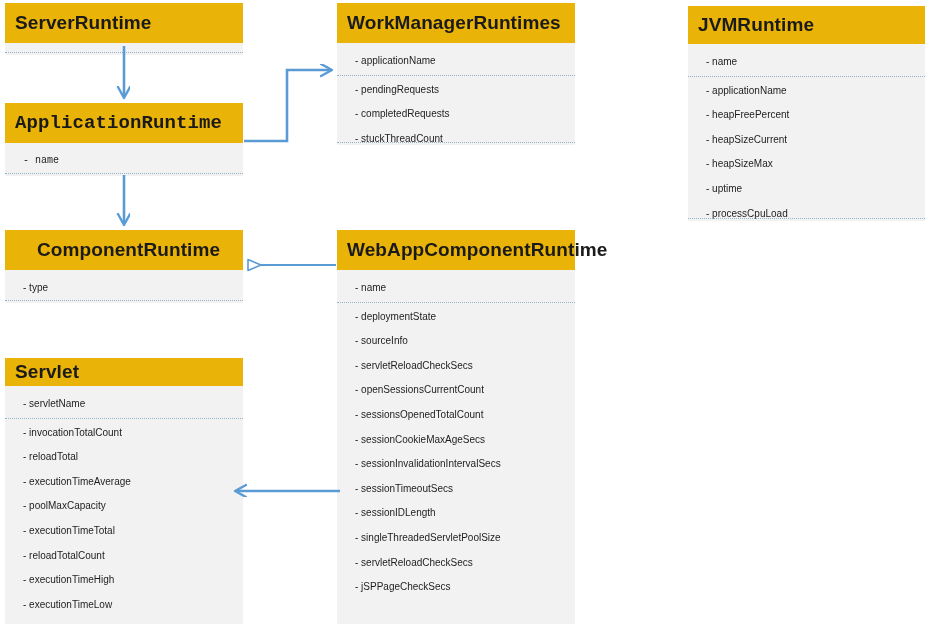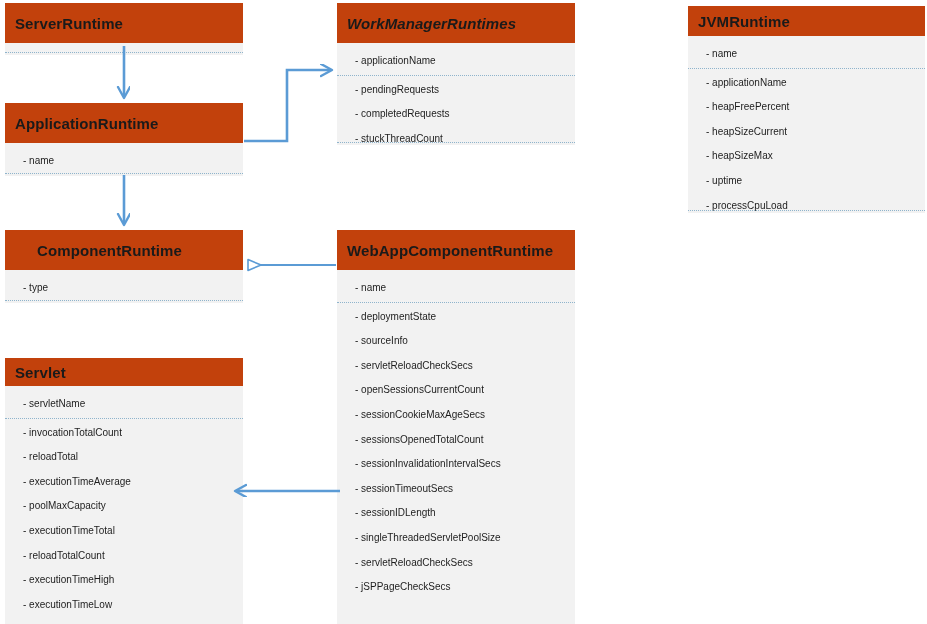--- a/index.html
+++ b/index.html
@@ -4,21 +4,21 @@
 <style>
   html,body{margin:0;padding:0;}
   body{
     width:927px;height:624px;background:#ffffff;
     font-family:"Liberation Sans", sans-serif;
     overflow:hidden;position:relative;
   }
   #canvas{position:absolute;left:0;top:0;width:927px;height:624px;}
   .uml-class{position:absolute;box-sizing:border-box;}
   .uml-header{
-    background:#c2410c;color:#1a1a1a;font-weight:bold;font-size:15px;
+    background:#eab308;color:#1a1a1a;font-weight:bold;font-size:19px;
     display:flex;align-items:center;padding-left:10px;box-sizing:border-box;
     letter-spacing:.1px;
   }
   .uml-body{
     background:#f2f2f2;box-sizing:border-box;position:relative;
     padding-top:6px;padding-bottom:6px;
   }
   .uml-attr{
     font-size:10px;color:#1d1d1d;padding:0 0 0 18px;
     height:24.6px;line-height:24.6px;white-space:nowrap;box-sizing:border-box;
@@ -37,45 +37,45 @@
 
 <div id="canvas">
 
   <div class="uml-class" style="left: 5px; top: 3px; width: 238px;">
       <div class="uml-header" style="height: 40px;">ServerRuntime</div>
       <div class="uml-body" style="height: 8px;">
         <div class="uml-foot"></div>
       </div>
     </div>
     <div class="uml-class" style="left: 337px; top: 3px; width: 238px;">
-      <div class="uml-header" style="height: 40px; font-style: italic;">WorkManagerRuntimes</div>
+      <div class="uml-header" style="height: 40px;">WorkManagerRuntimes</div>
       <div class="uml-body" style="height: 102px;">
         <div class="uml-attr">- applicationName</div>
         <div class="uml-sep"></div>
         <div class="uml-attr">- pendingRequests</div>
         <div class="uml-attr">- completedRequests</div>
         <div class="uml-attr">- stuckThreadCount</div>
         <div class="uml-foot"></div>
       </div>
     </div>
     <div class="uml-class" style="left: 688px; top: 6px; width: 237px;">
-      <div class="uml-header" style="height: 30px;">JVMRuntime</div>
+      <div class="uml-header" style="height: 38px;">JVMRuntime</div>
       <div class="uml-body" style="height: 177px;">
         <div class="uml-attr">- name</div>
         <div class="uml-sep"></div>
         <div class="uml-attr">- applicationName</div>
         <div class="uml-attr">- heapFreePercent</div>
         <div class="uml-attr">- heapSizeCurrent</div>
         <div class="uml-attr">- heapSizeMax</div>
         <div class="uml-attr">- uptime</div>
         <div class="uml-attr">- processCpuLoad</div>
         <div class="uml-foot"></div>
       </div>
     </div>
-    <div class="uml-class" style="left: 5px; top: 103px; width: 238px;">
+    <div class="uml-class" style="left: 5px; top: 103px; width: 238px; font-family: Liberation Mono, monospace;">
       <div class="uml-header" style="height: 40px;">ApplicationRuntime</div>
       <div class="uml-body" style="height: 33px;">
         <div class="uml-attr">- name</div>
         <div class="uml-foot"></div>
       </div>
     </div>
     <div class="uml-class" style="left: 5px; top: 230px; width: 238px;">
       <div class="uml-header" style="height: 40px; padding-left: 32px;">ComponentRuntime</div>
       <div class="uml-body" style="height: 33px;">
         <div class="uml-attr">- type</div>
@@ -84,22 +84,22 @@
     </div>
     <div class="uml-class" style="left: 337px; top: 230px; width: 238px;">
       <div class="uml-header" style="height: 40px;">WebAppComponentRuntime</div>
       <div class="uml-body" style="height: 388px;">
         <div class="uml-attr">- name</div>
         <div class="uml-sep"></div>
         <div class="uml-attr">- deploymentState</div>
         <div class="uml-attr">- sourceInfo</div>
         <div class="uml-attr">- servletReloadCheckSecs</div>
         <div class="uml-attr">- openSessionsCurrentCount</div>
+        <div class="uml-attr">- sessionsOpenedTotalCount</div>
         <div class="uml-attr">- sessionCookieMaxAgeSecs</div>
-        <div class="uml-attr">- sessionsOpenedTotalCount</div>
         <div class="uml-attr">- sessionInvalidationIntervalSecs</div>
         <div class="uml-attr">- sessionTimeoutSecs</div>
         <div class="uml-attr">- sessionIDLength</div>
         <div class="uml-attr">- singleThreadedServletPoolSize</div>
         <div class="uml-attr">- servletReloadCheckSecs</div>
         <div class="uml-attr">- jSPPageCheckSecs</div>
       </div>
     </div>
     <div class="uml-class" style="left: 5px; top: 358px; width: 238px;">
       <div class="uml-header" style="height: 28px;">Servlet</div>

